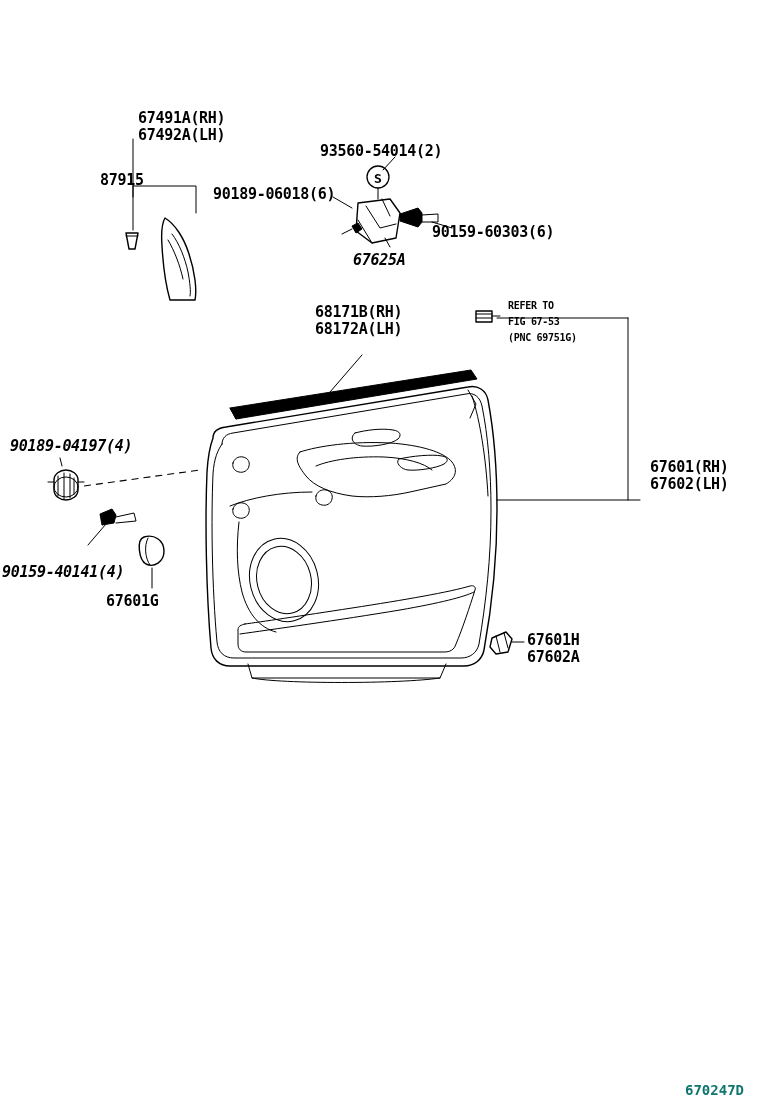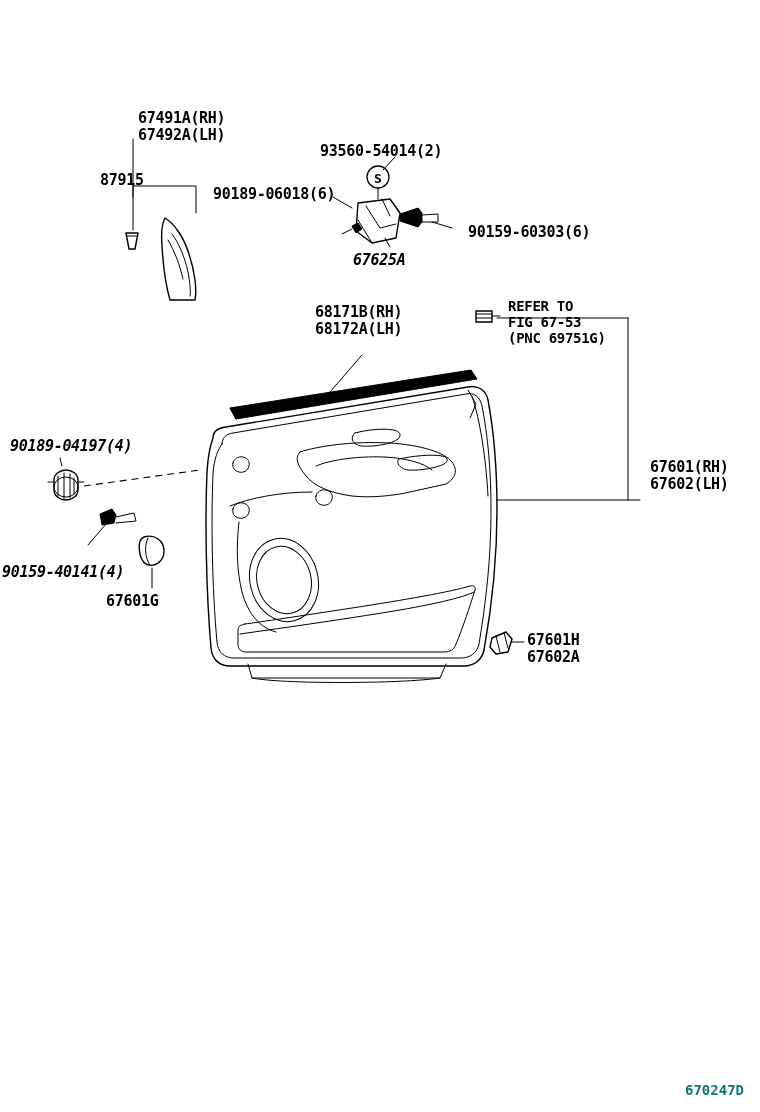--- a/index.html
+++ b/index.html
@@ -19,21 +19,21 @@
     position: absolute;
     font-family: "DejaVu Sans Mono", monospace;
     font-size: 15px;
     font-weight: bold;
     color: #000000;
     white-space: pre;
     line-height: 17px;
     letter-spacing: -0.3px;
   }
   .lbl.small {
-    font-size: 14px;
+    font-size: 10px;
     line-height: 16px;
   }
   .corner {
     position: absolute;
     right: 16px;
     bottom: 14px;
     font-family: "DejaVu Sans Mono", monospace;
     font-size: 14px;
     font-weight: bold;
     color: #0f766e;
@@ -209,21 +209,21 @@
     </g>
     <path class="thin" d="M512 642 L524 642"></path>
 
   </svg>
 
   <div class="lbl" style="left:138px; top:110px;">67491A(RH)
 67492A(LH)</div>
   <div class="lbl" style="left:100px; top:172px;">87915</div>
   <div class="lbl" style="left:213px; top:186px;">90189-06018(6)</div>
   <div class="lbl" style="left:320px; top:143px;">93560-54014(2)</div>
-  <div class="lbl" style="left:468px; top:224px;">90159-60303(6)</div>
+  <div class="lbl" style="left:432px; top:224px;">90159-60303(6)</div>
   <div class="lbl" style="left:353px; top:252px;font-style:italic;">67625A</div>
   <div class="lbl" style="left:299px; top:304px;margin-left:16px;">68171B(RH)
 68172A(LH)</div>
   <div class="lbl small" style="left:508px; top:298px;">REFER TO
 FIG 67-53
 (PNC 69751G)</div>
   <div class="lbl" style="left:650px; top:459px;">67601(RH)
 67602(LH)</div>
   <div class="lbl" style="left:10px; top:438px;font-style:italic;">90189-04197(4)</div>
   <div class="lbl" style="left:2px; top:564px;font-style:italic;">90159-40141(4)</div>

